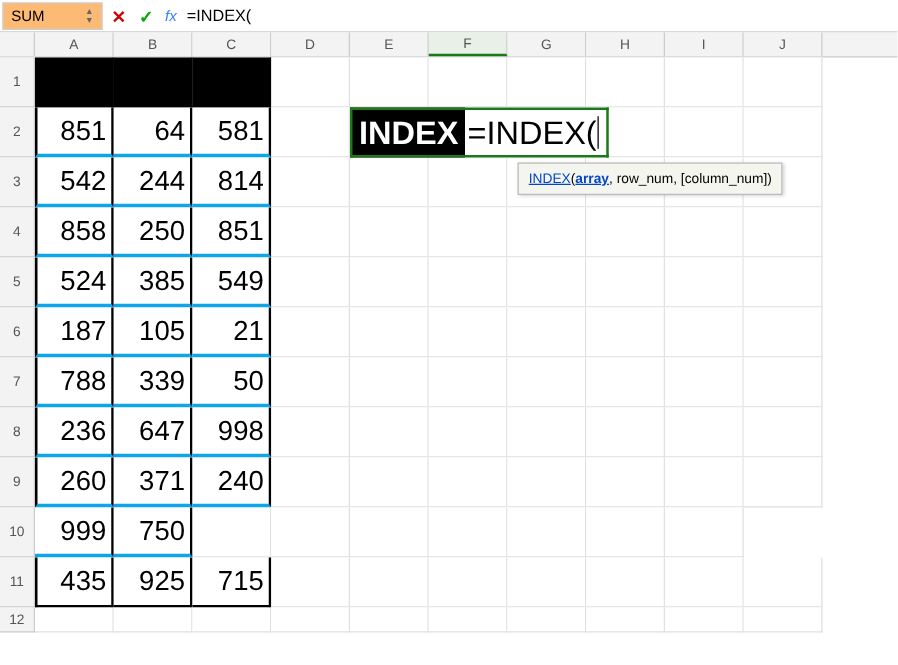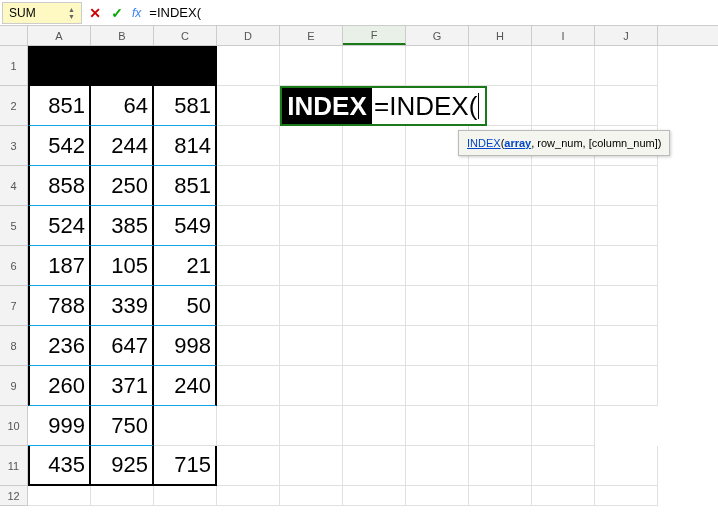--- a/index.html
+++ b/index.html
@@ -1,19 +1,19 @@
 <!DOCTYPE html>
 <html><head>
 <meta charset="utf-8">
 <style>
 * { box-sizing: border-box; margin: 0; padding: 0; }
 body { font-family: Arial, sans-serif; font-size: 12px; background: #fff; width: 718px; height: 532px; overflow: hidden; position: relative; }
 
 .formula-bar { display: flex; align-items: center; height: 26px; border-bottom: 1px solid #ccc; background: #fff; }
-.name-box { width: 80px; height: 22px; border: 1px solid #ccc; display: flex; align-items: center; padding: 0 6px; margin: 2px; font-size: 12px; background: #fef9c3; }
+.name-box { width: 80px; height: 22px; border: 1px solid #ccc; display: flex; align-items: center; padding: 0 6px; margin: 2px; font-size: 12px; background: #fdba74; }
 .name-box-arrows { display: flex; flex-direction: column; margin-left: auto; font-size: 7px; line-height: 7px; color: #666; }
 .fb-btn { width: 22px; height: 22px; display: flex; align-items: center; justify-content: center; font-size: 14px; color: #666; cursor: pointer; }
 .fb-cancel { color: #c00; font-weight: bold; }
 .fb-confirm { color: #0a0; font-weight: bold; }
 .fx-label { font-style: italic; font-size: 12px; color: #3b82f6; margin: 0 4px; }
 .formula-input { flex: 1; border: none; outline: none; font-size: 13px; padding: 0 4px; background: #fff; }
 
 .sheet { position: relative; }
 .col-headers { display: flex; height: 20px; background: #f3f3f3; border-bottom: 1px solid #ccc; }
 .corner { width: 28px; border-right: 1px solid #ccc; background: #f3f3f3; }
@@ -24,29 +24,29 @@
 
 .rows { }
 .row { display: flex; }
 .row-h { width: 28px; border-right: 1px solid #ccc; border-bottom: 1px solid #ccc; display: flex; align-items: center; justify-content: center; font-size: 11px; color: #555; background: #f3f3f3; }
 .cell { border-right: 1px solid #e0e0e0; border-bottom: 1px solid #e0e0e0; width: 63px; display: flex; align-items: center; justify-content: flex-end; padding: 0 4px; font-size: 22px; font-family: Arial; background: #fff; }
 .row-1 .row-h, .row-1 .cell { height: 40px; }
 .row-data .row-h, .row-data .cell { height: 40px; }
 .row-12 .row-h, .row-12 .cell { height: 20px; }
 
 .black-hdr { background: #000; border-right: 1px solid #000; border-bottom: 1px solid #000; }
-.data-cell { border-right: 2px solid #000; border-bottom: 1px solid #0ea5e9; font-weight: normal; }
+.data-cell { border-right: 2px solid #000; border-bottom: 3px solid #0ea5e9; font-weight: normal; }
 .data-cell-left { border-left: 2px solid #000; }
 .data-row-last .data-cell { border-bottom: 2px solid #000; }
 
 .index-label-cell { background: #000; color: #fff; font-weight: bold; font-size: 26px; justify-content: center; padding: 0; width: 92px; border-top: 2px solid #1a7a1a; border-bottom: 2px solid #1a7a1a; border-left: 2px solid #1a7a1a; position: absolute; left: 280px; top: 60px; height: 40px; display: flex; align-items: center; }
 .formula-overflow { position: absolute; left: 372px; top: 60px; height: 40px; display: flex; align-items: center; font-size: 26px; background: #fff; border-top: 2px solid #1a7a1a; border-bottom: 2px solid #1a7a1a; border-right: 2px solid #1a7a1a; padding: 0 6px 0 2px; color: #000; }
 .formula-overflow::after { content: ""; display: inline-block; width: 1px; height: 26px; background: #000; margin-left: 1px; }
 
-.tooltip { position: absolute; left: 414px; top: 104px; background: #f5f5ef; border: 1px solid #bbb; padding: 4px 8px; font-size: 11px; box-shadow: 1px 1px 3px rgba(0,0,0,0.2); white-space: nowrap; margin-left: 44px; }
+.tooltip { position: absolute; left: 414px; top: 104px; background: #f5f5ef; border: 1px solid #bbb; padding: 4px 8px; font-size: 11px; box-shadow: 1px 1px 3px rgba(0,0,0,0.2); white-space: nowrap; }
 .tooltip .fn { color: #0046c8; text-decoration: underline; cursor: pointer; }
 .tooltip .arg-active { font-weight: bold; color: #0046c8; text-decoration: underline; }
 .tooltip-line { line-height: 16px; }
 </style>
 </head>
 <body>
 
 <div class="formula-bar">
   <div class="name-box">
     <span>SUM</span>

